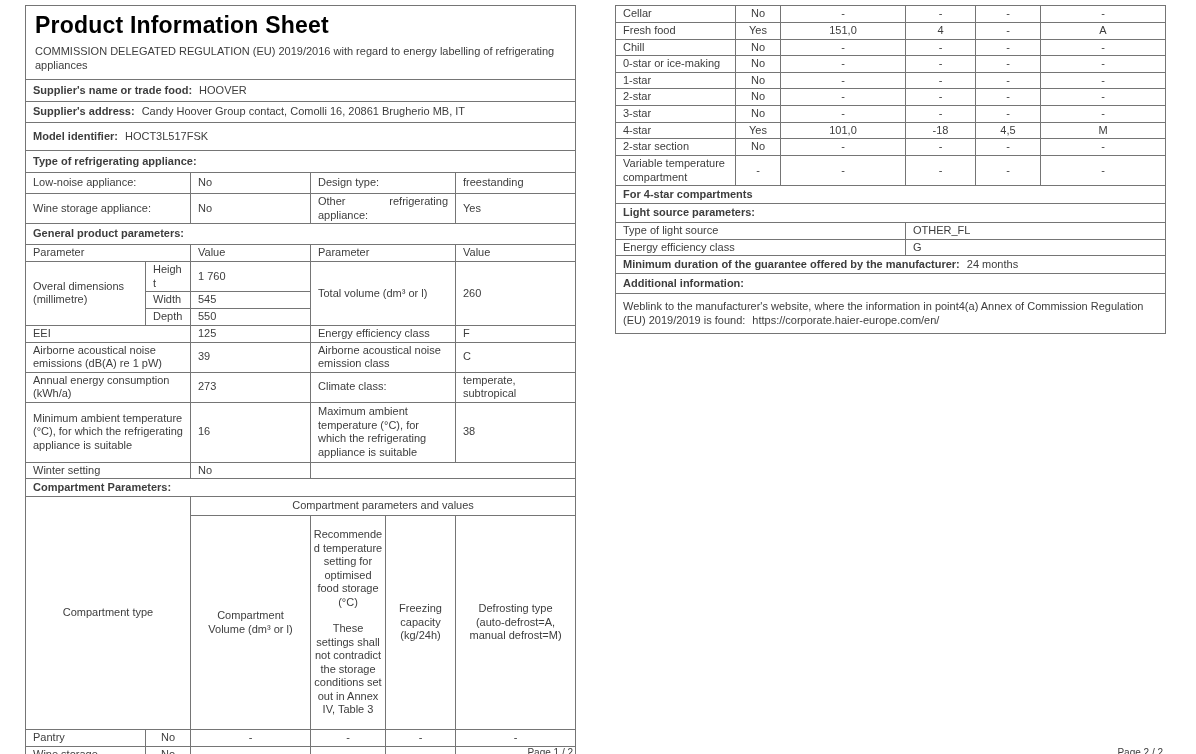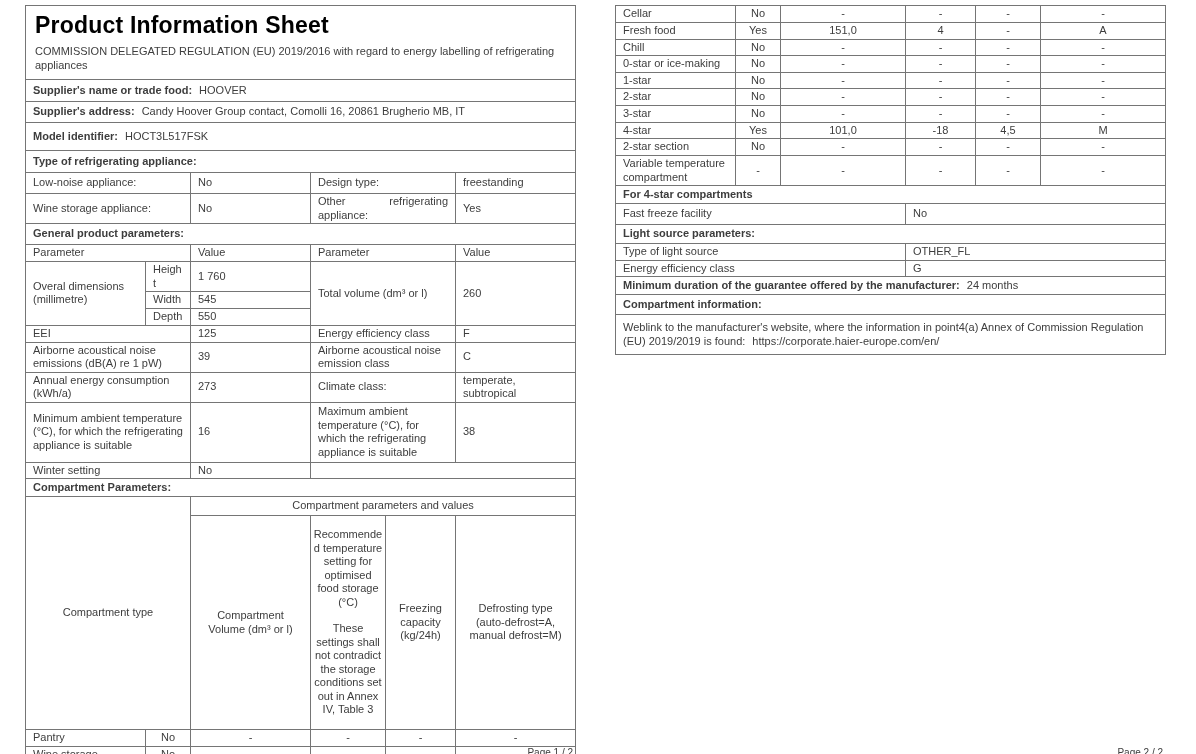--- a/index.html
+++ b/index.html
@@ -267,45 +267,41 @@
         <td class="ctr">-</td>
         <td class="ctr">-</td>
         <td class="ctr">-</td>
         <td class="ctr">-</td>
         <td class="ctr">-</td>
       </tr>
 
       <tr style="height:18px">
         <td colspan="6" class="b">For 4-star compartments</td>
       </tr>
-      <tr style="height:21px">
-        <td colspan="3">Fast freeze facility</td>
-        <td colspan="3">No</td>
-      </tr>
 
       <tr style="height:19px">
         <td colspan="6" class="b">Light source parameters:</td>
       </tr>
       <tr style="height:16px">
         <td colspan="3">Type of light source</td>
         <td colspan="3">OTHER_FL</td>
       </tr>
       <tr style="height:16px">
         <td colspan="3">Energy efficiency class</td>
         <td colspan="3">G</td>
       </tr>
 
       <tr style="height:18px">
         <td colspan="6" class="kv">
           <span class="b">Minimum duration of the guarantee offered by the manufacturer:</span><span class="v">24 months</span>
         </td>
       </tr>
 
       <tr style="height:20px">
-        <td colspan="6" class="b">Compartment information:</td>
+        <td colspan="6" class="b">Additional information:</td>
       </tr>
       <tr style="height:40px">
         <td colspan="6" class="kv">
           <span>Weblink to the manufacturer's website, where the information in point4(a) Annex of Commission Regulation (EU) 2019/2019 is found:</span><span class="v">https://corporate.haier-europe.com/en/</span>
         </td>
       </tr>
     </tbody>
       </table>
     <div class="page-footer">Page 2 / 2</div>
   </div>

